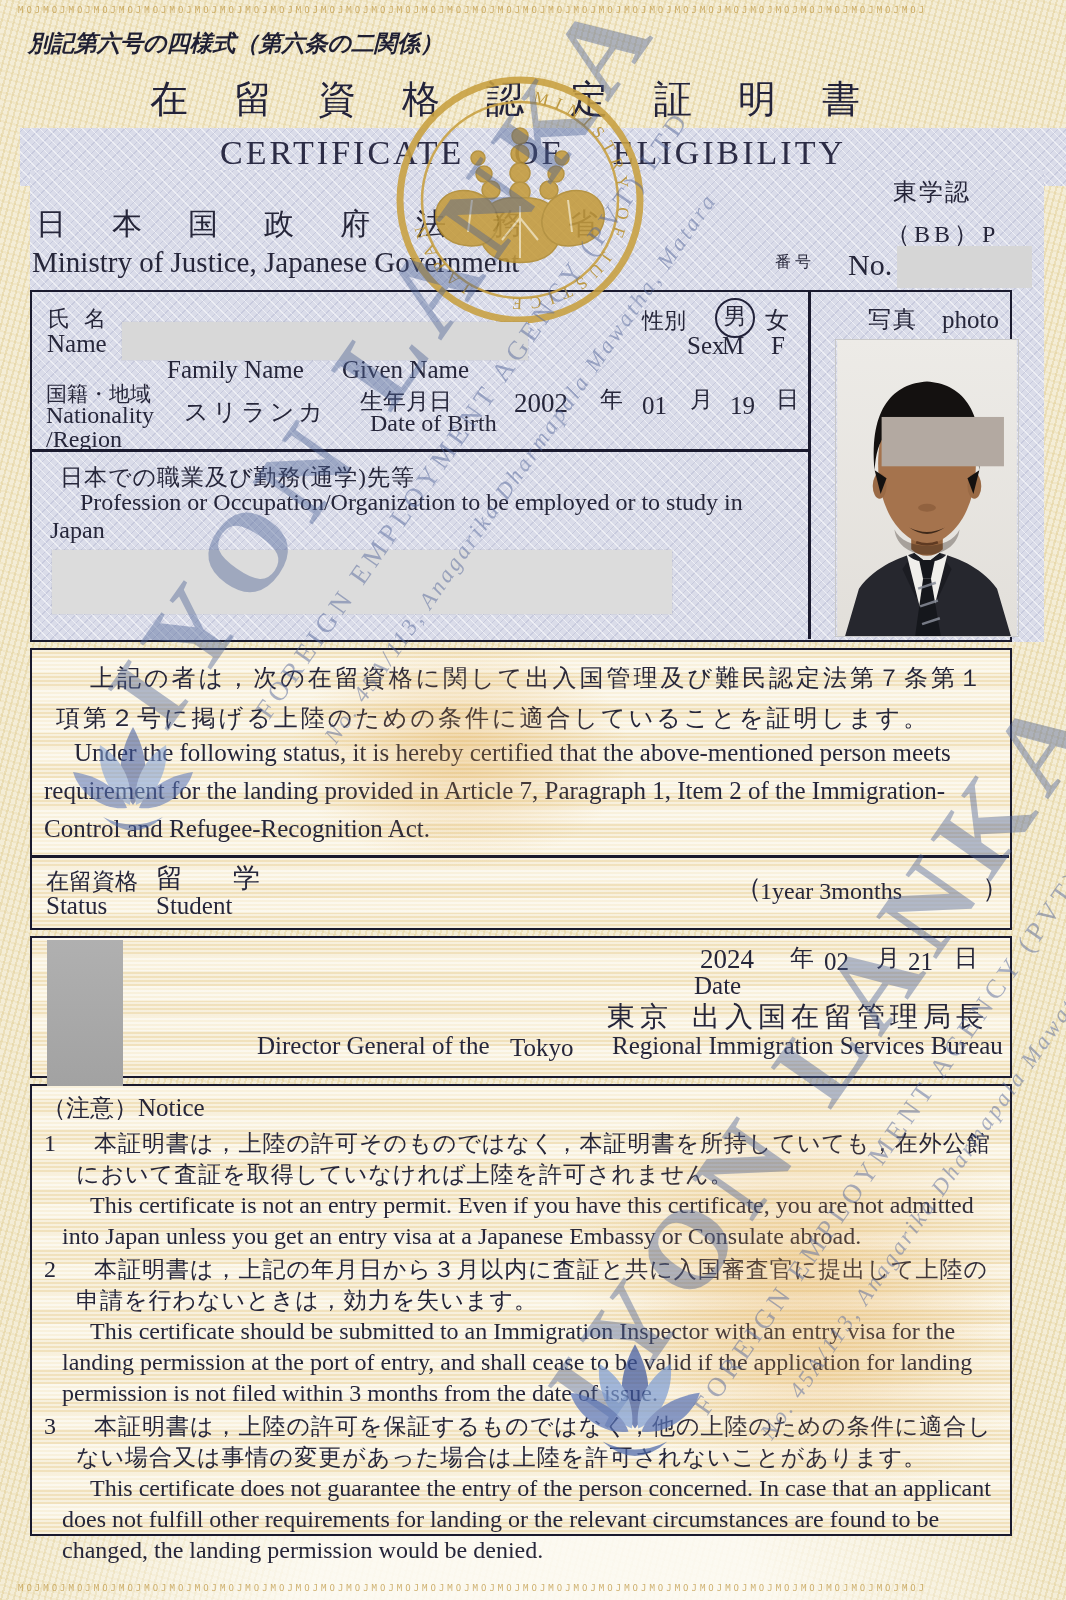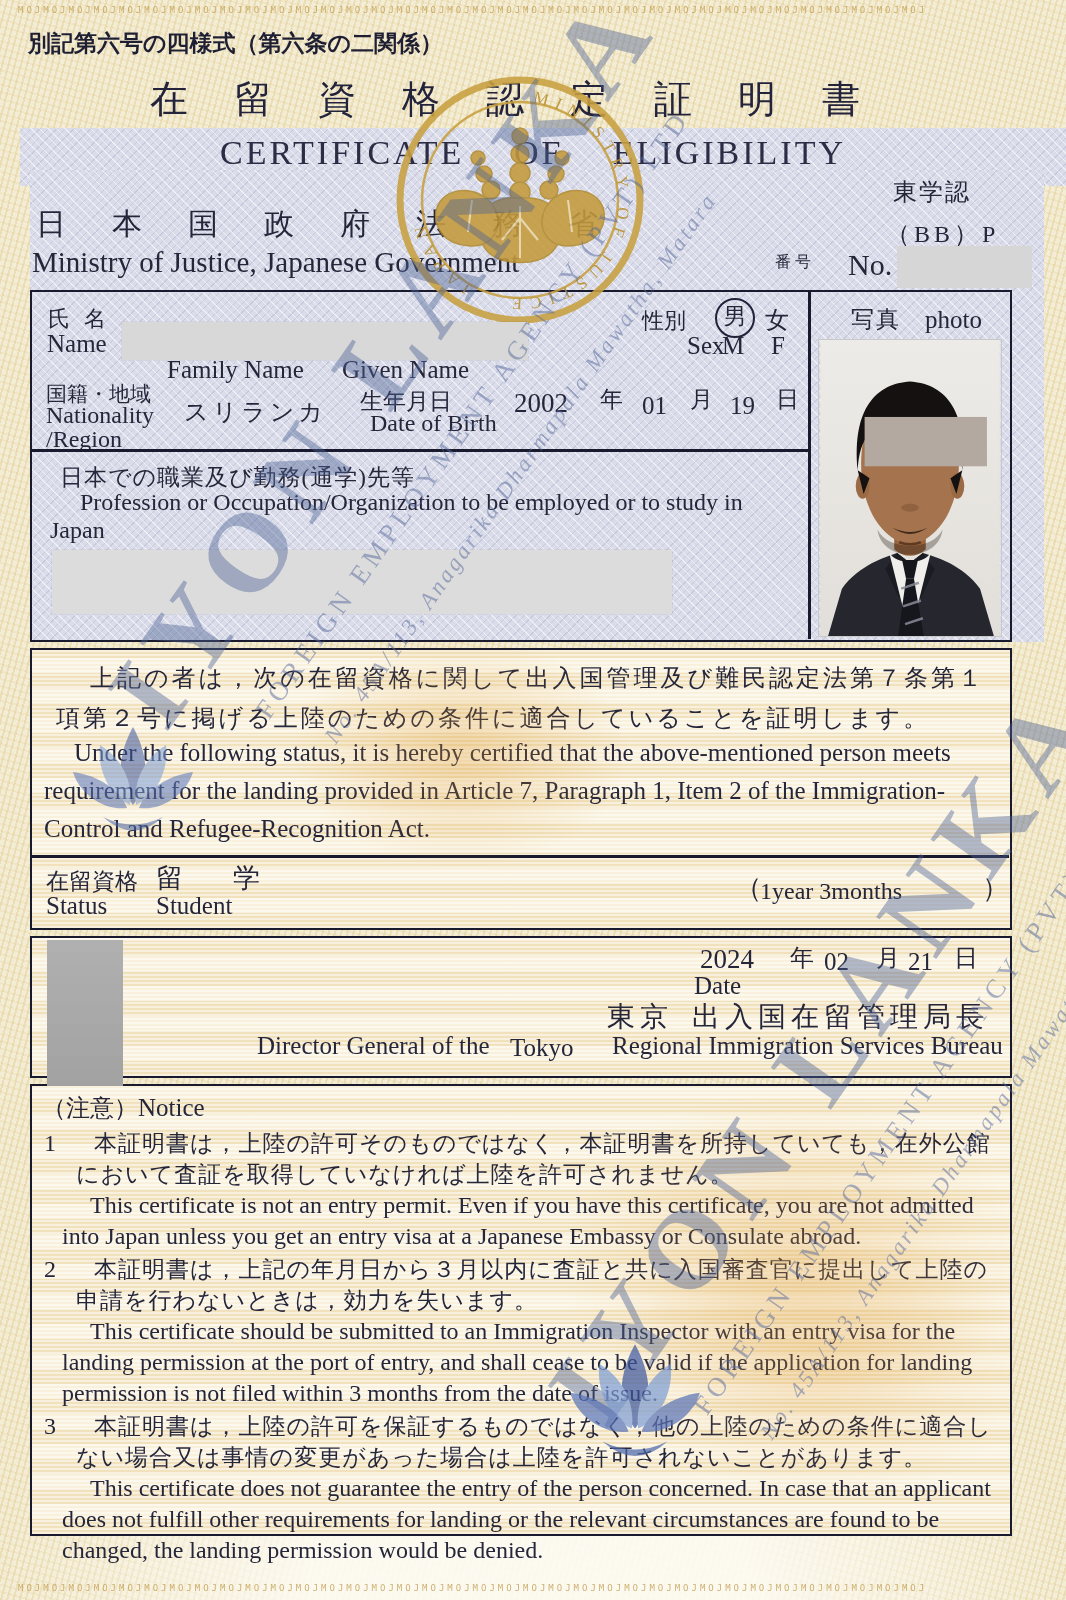--- a/index.html
+++ b/index.html
@@ -8,21 +8,21 @@
     background:
       radial-gradient(120% 90% at 50% 104%, rgba(253,251,244,.9) 0 18%, rgba(253,251,244,0) 42%),
       repeating-linear-gradient(105deg, rgba(216,192,122,.33) 0 2px, rgba(216,192,122,0) 2px 6px),
       repeating-linear-gradient(15deg, rgba(228,208,150,.25) 0 2px, rgba(228,208,150,0) 2px 7px),
       #f4edd6;
     font-family:"Liberation Serif","DejaVu Serif",serif;
     color:#26263a;
   }
   .abs{position:absolute;}
   .jp{font-family:"Liberation Serif","DejaVu Serif",serif;}
-  .gothic{font-family:"Liberation Sans","DejaVu Sans",sans-serif;}
+  .gothic{font-family:"Liberation Sans","DejaVu Sans",sans-serif;font-style:italic;}
   .en{font-family:"Liberation Serif","DejaVu Serif",serif;}
 
   
   .micro{left:18px;width:1030px;height:13px;overflow:hidden;white-space:nowrap;
     font-family:"DejaVu Sans Mono",monospace;font-size:9px;letter-spacing:3px;
     color:#c09a48;opacity:.75;}
   .micro-top{top:5px;}
   .micro-bottom{top:1583px;}
 
   
@@ -96,21 +96,21 @@
 
   
   .wm{z-index:40;pointer-events:none;white-space:nowrap;transform-origin:0 50%;}
   .wm-big{font-size:112px;font-weight:bold;letter-spacing:14px;color:rgba(74,95,148,.42);}
   .wm-mid{font-size:27px;letter-spacing:5px;color:rgba(85,103,156,.5);}
   .wm-small{font-size:23px;font-style:italic;letter-spacing:3px;color:rgba(85,103,156,.5);}
   .rot{transform:rotate(-55deg);}
 
   .blob{z-index:3;border-radius:50%;}
 
-  .photo-cell{position:absolute;left:775px;top:0;width:203px;height:275px;}
+  .photo-cell{position:absolute;left:792px;top:0;width:203px;height:275px;}
   .photo-frame{position:absolute;left:12px;top:48px;width:182px;height:296px;
     box-shadow:0 0 0 1px #c9c9c9;}
 </style>
 </head>
 <body>
 
 <div class="abs micro micro-top">MOJMOJMOJMOJMOJMOJMOJMOJMOJMOJMOJMOJMOJMOJMOJMOJMOJMOJMOJMOJMOJMOJMOJMOJMOJMOJMOJMOJMOJMOJMOJMOJMOJMOJMOJMOJ</div>
 <div class="abs micro micro-bottom">MOJMOJMOJMOJMOJMOJMOJMOJMOJMOJMOJMOJMOJMOJMOJMOJMOJMOJMOJMOJMOJMOJMOJMOJMOJMOJMOJMOJMOJMOJMOJMOJMOJMOJMOJMOJ</div>
 
 <div class="abs band lav"></div>

